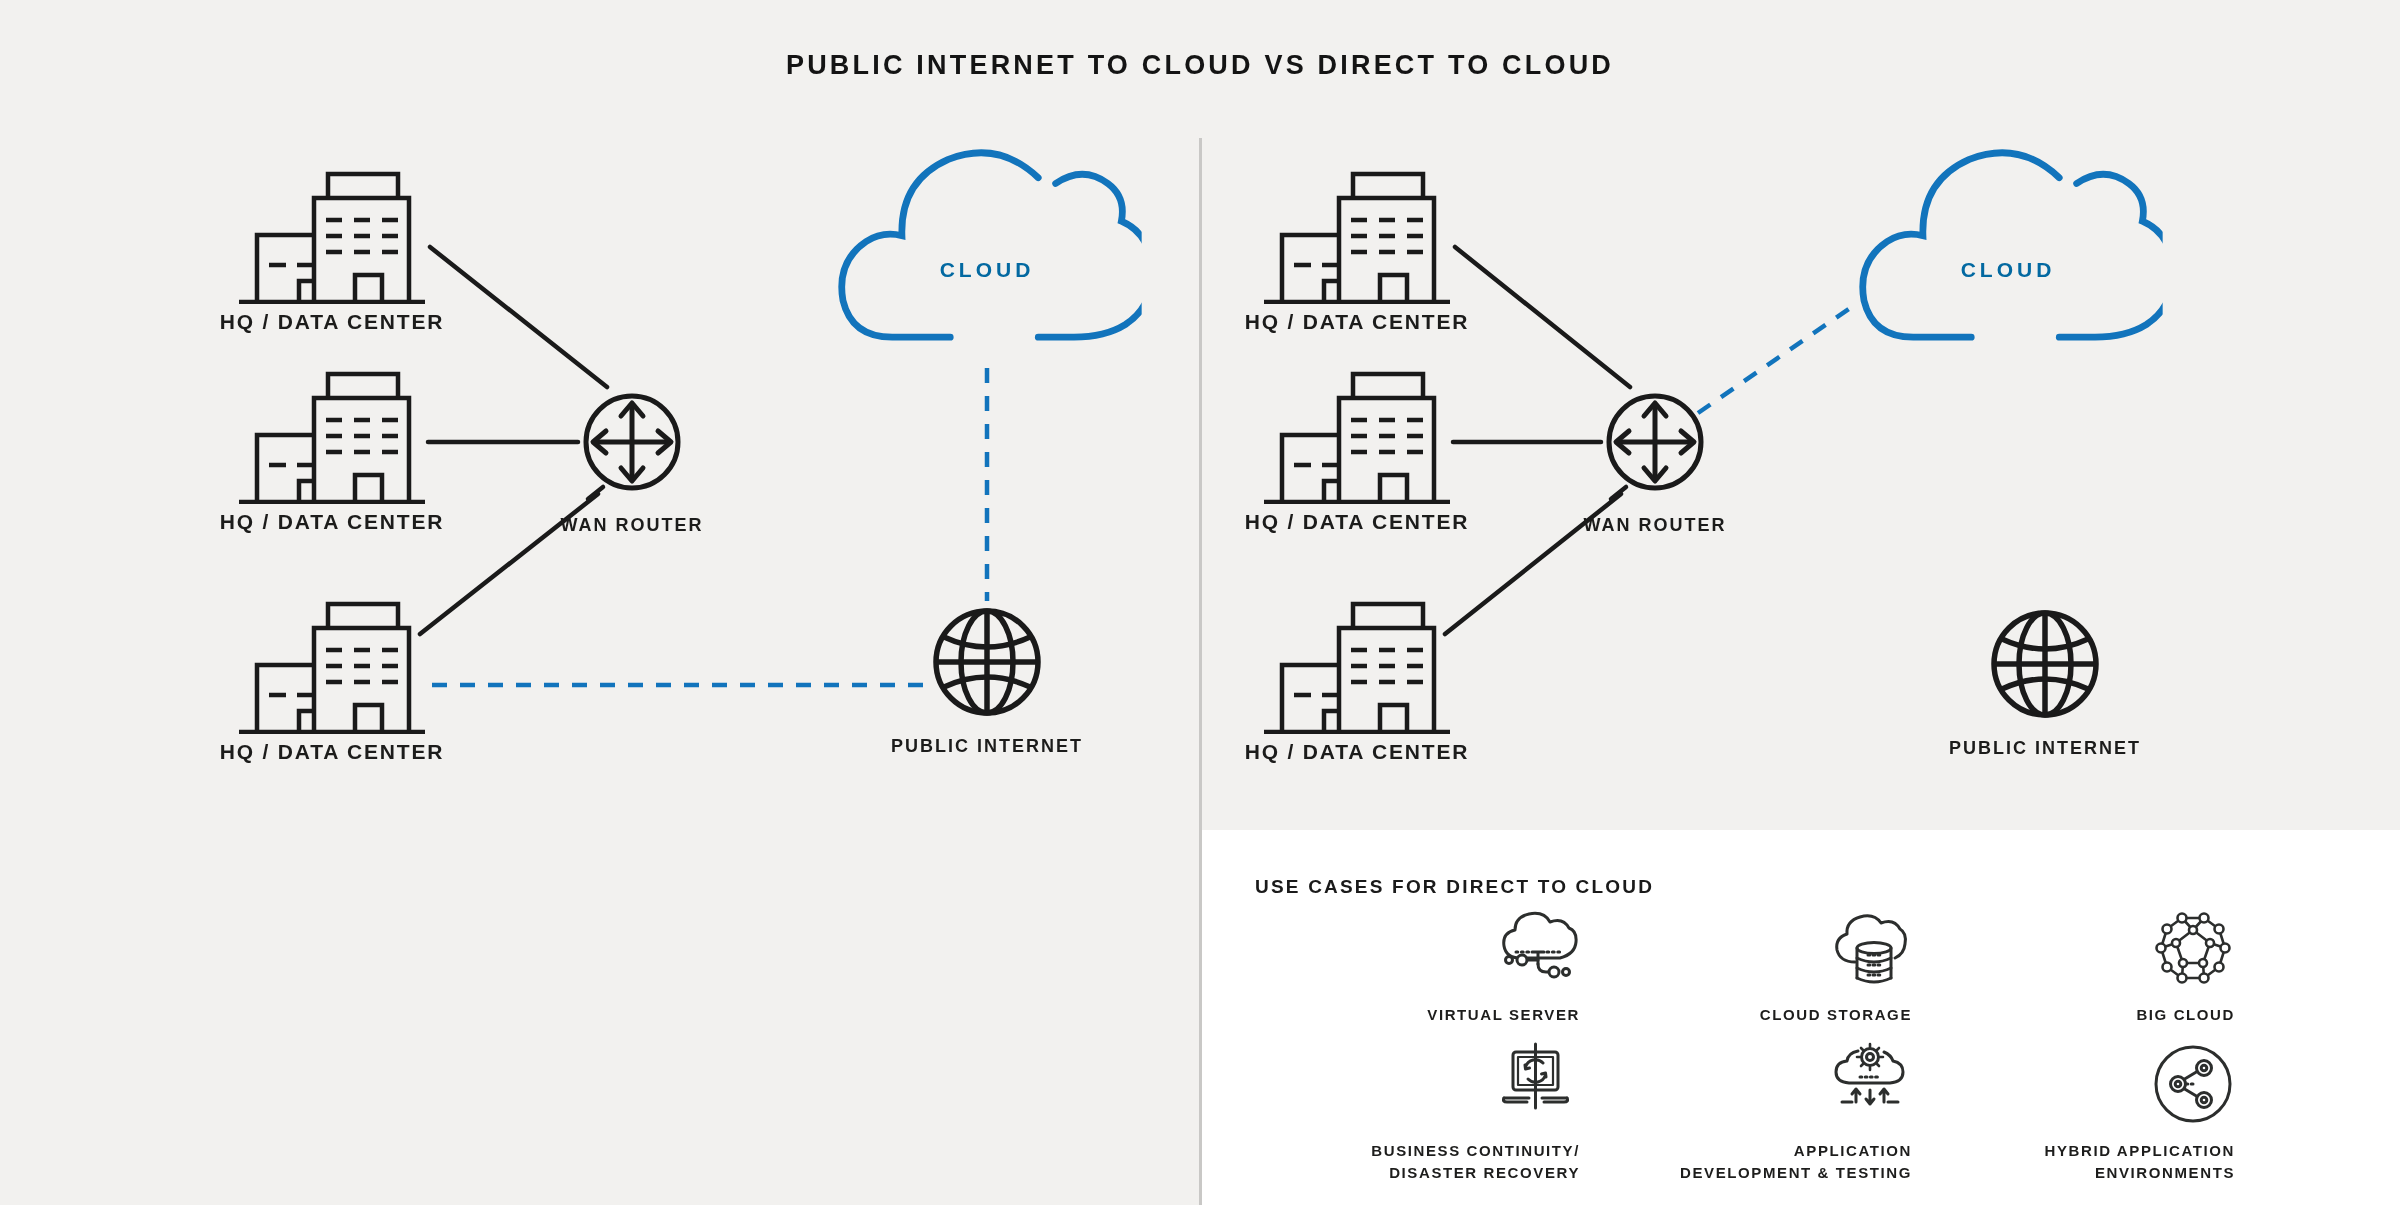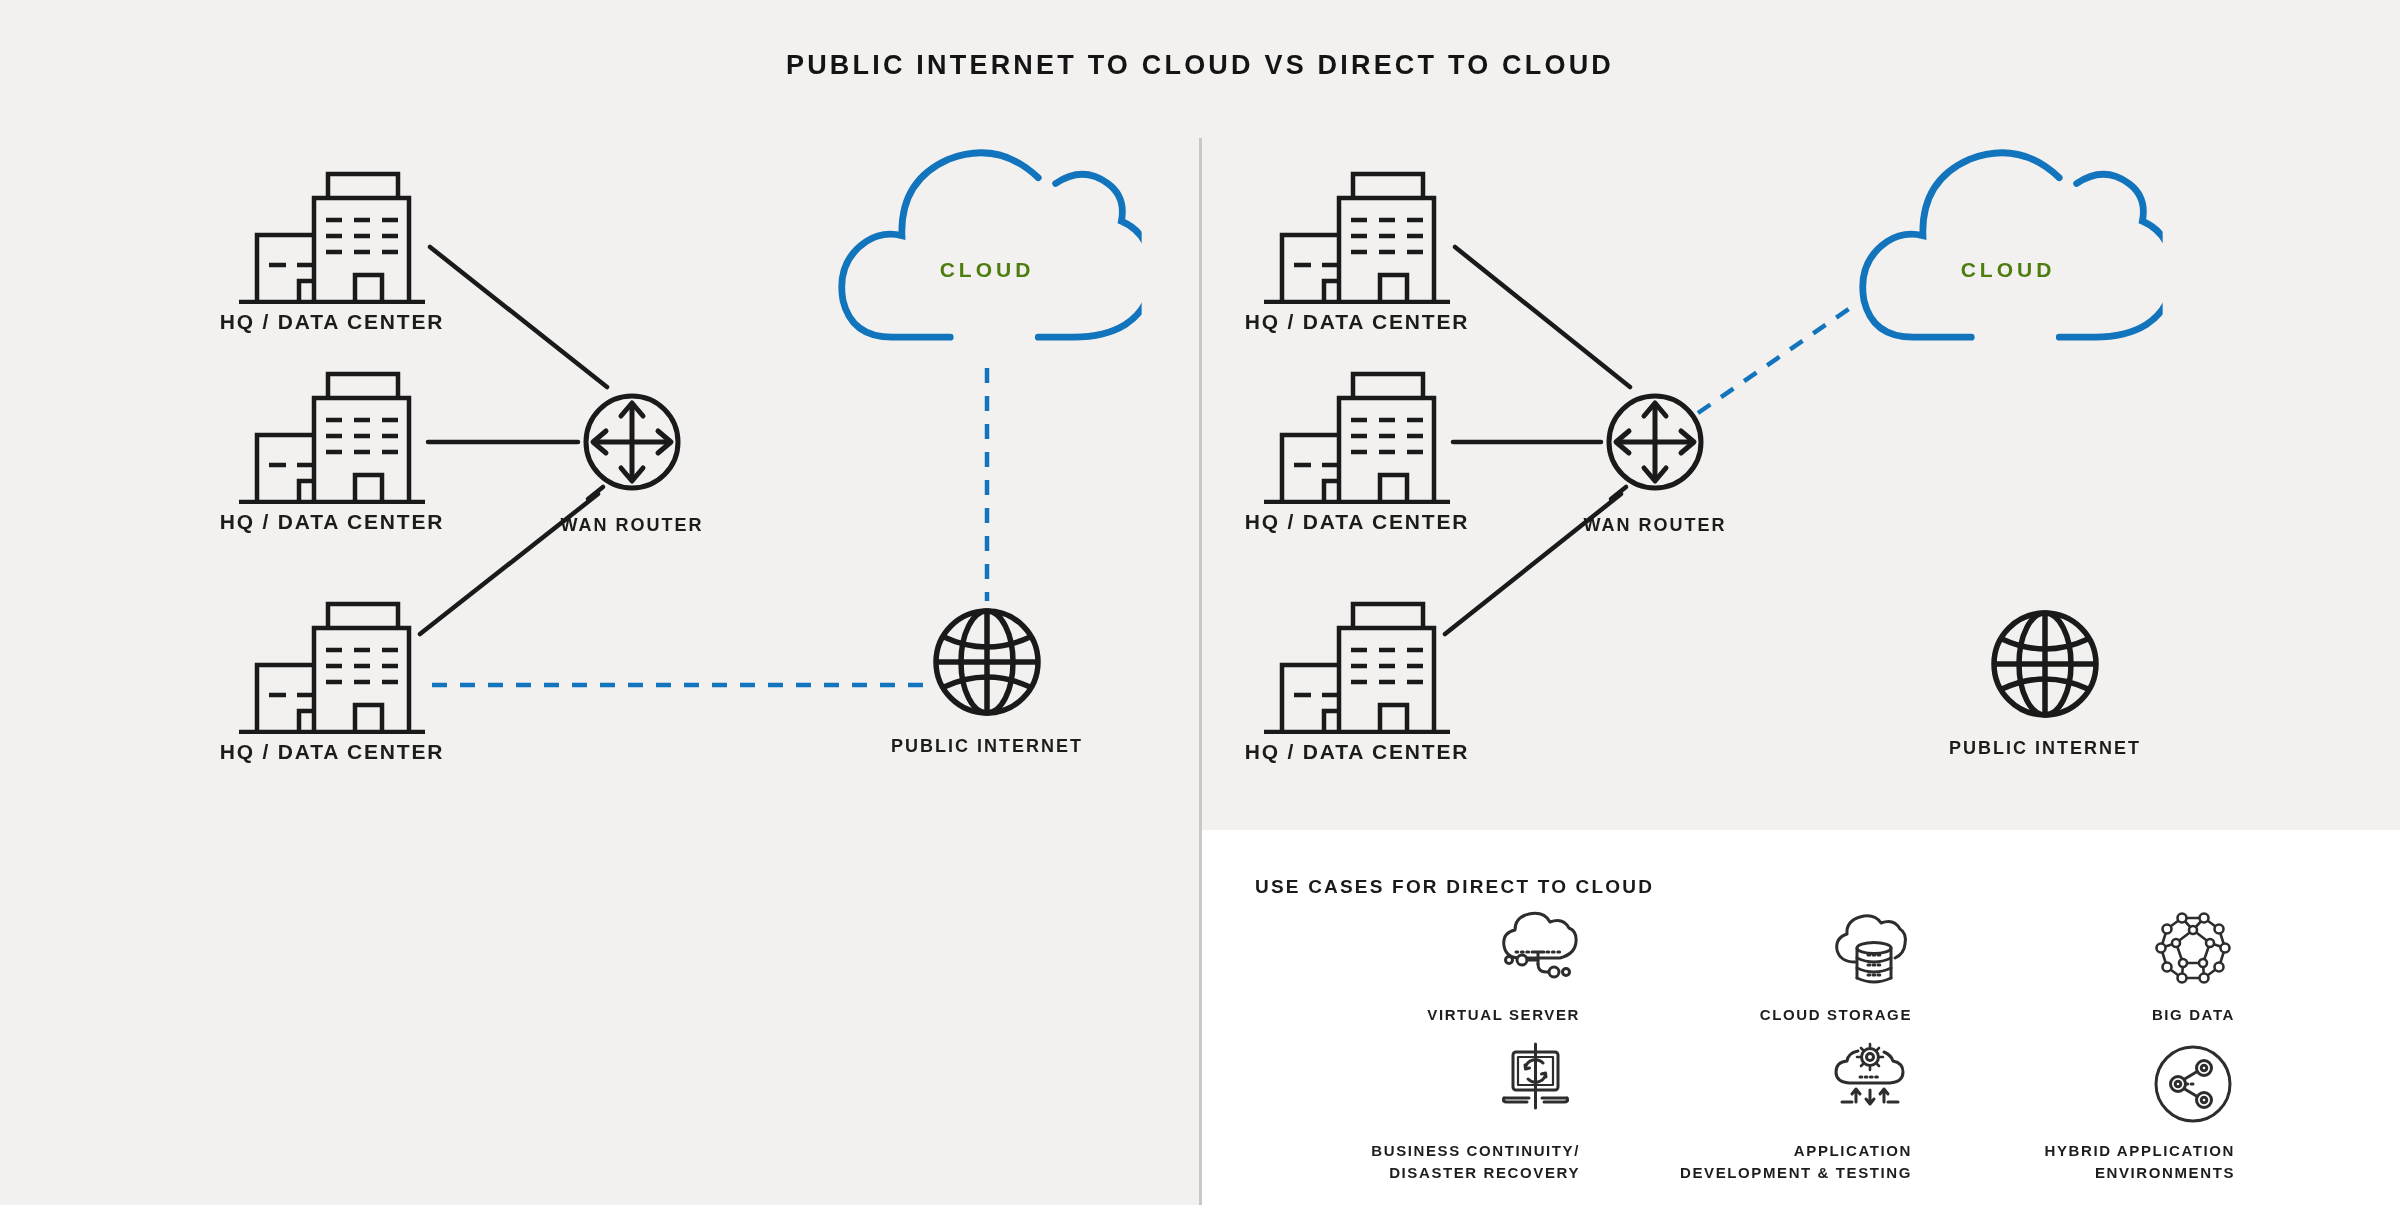--- a/index.html
+++ b/index.html
@@ -27,21 +27,21 @@
 
   .node-label{
     position:absolute;left:50%;transform:translateX(-50%);
     font-weight:bold;white-space:nowrap;text-align:center;
     color:#1c1c1b;letter-spacing:1.8px;font-size:21px;
   }
   .node-label.lg{font-size:18px;letter-spacing:2px;}
 
   .cloud-label{
     position:absolute;left:0;width:100%;text-align:center;
-    font-size:21px;font-weight:bold;letter-spacing:4px;color:#4d7c0f;
+    font-size:21px;font-weight:bold;letter-spacing:4px;color:#0369a1;
   }
 
   #connectors{position:absolute;left:0;top:0;}
 
   .uc-panel-heading{
     position:absolute;left:1255px;top:868px;
     font-size:19px;font-weight:bold;letter-spacing:2.2px;color:#1a1a1a;
     white-space:nowrap;
     margin-top:8px;
   }
@@ -261,21 +261,21 @@
           <circle cx="31" cy="12" r="4.5"></circle>
           <circle cx="53" cy="12" r="4.5"></circle>
         <circle cx="68" cy="23" r="4.5"></circle>
         <circle cx="42" cy="24" r="4"></circle>
           <circle cx="59" cy="37" r="4"></circle>
           <circle cx="52" cy="57" r="4"></circle>
         <circle cx="32" cy="57" r="4"></circle>
           <circle cx="25" cy="37" r="4"></circle>
       </g>
     </svg>
-    <div class="uc-label">BIG DATA</div>
+    <div class="uc-label">BIG CLOUD</div>
   </div>
 
   <div class="uc-item" style="left:1220px;top:1042px;">
     <svg width="84" height="84" viewBox="0 0 84 84">
       <g fill="none" stroke="#2c2e2d" stroke-width="3" stroke-linecap="round" stroke-linejoin="round">
         <rect x="17" y="10" width="45" height="38" rx="3"></rect>
         <path d="M22 15 H57 V43 H22 Z" stroke-width="2.2"></path>
         <path d="M8 56 H33 M46 56 H71"></path>
         <path d="M8 56 Q6 60 11 60 H31 M48 60 H68 Q73 60 71 56"></path>
         <path d="M39.5 2 V66"></path>

